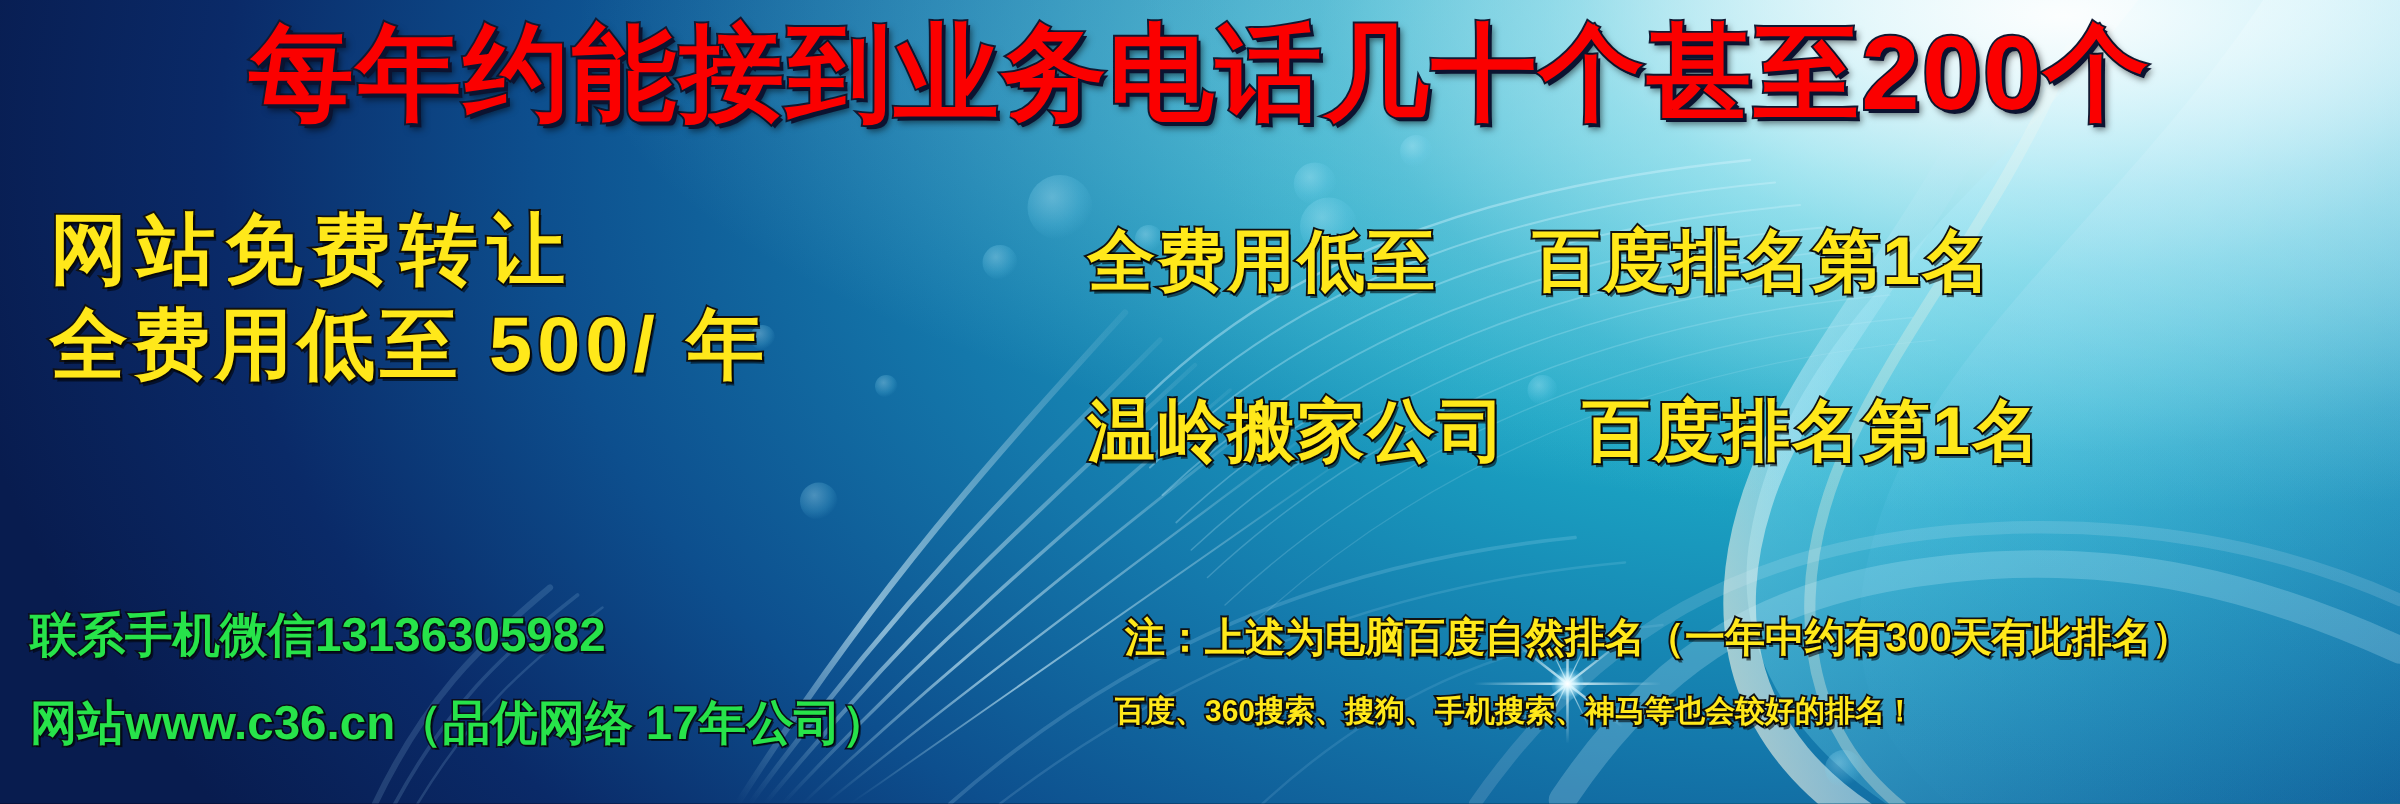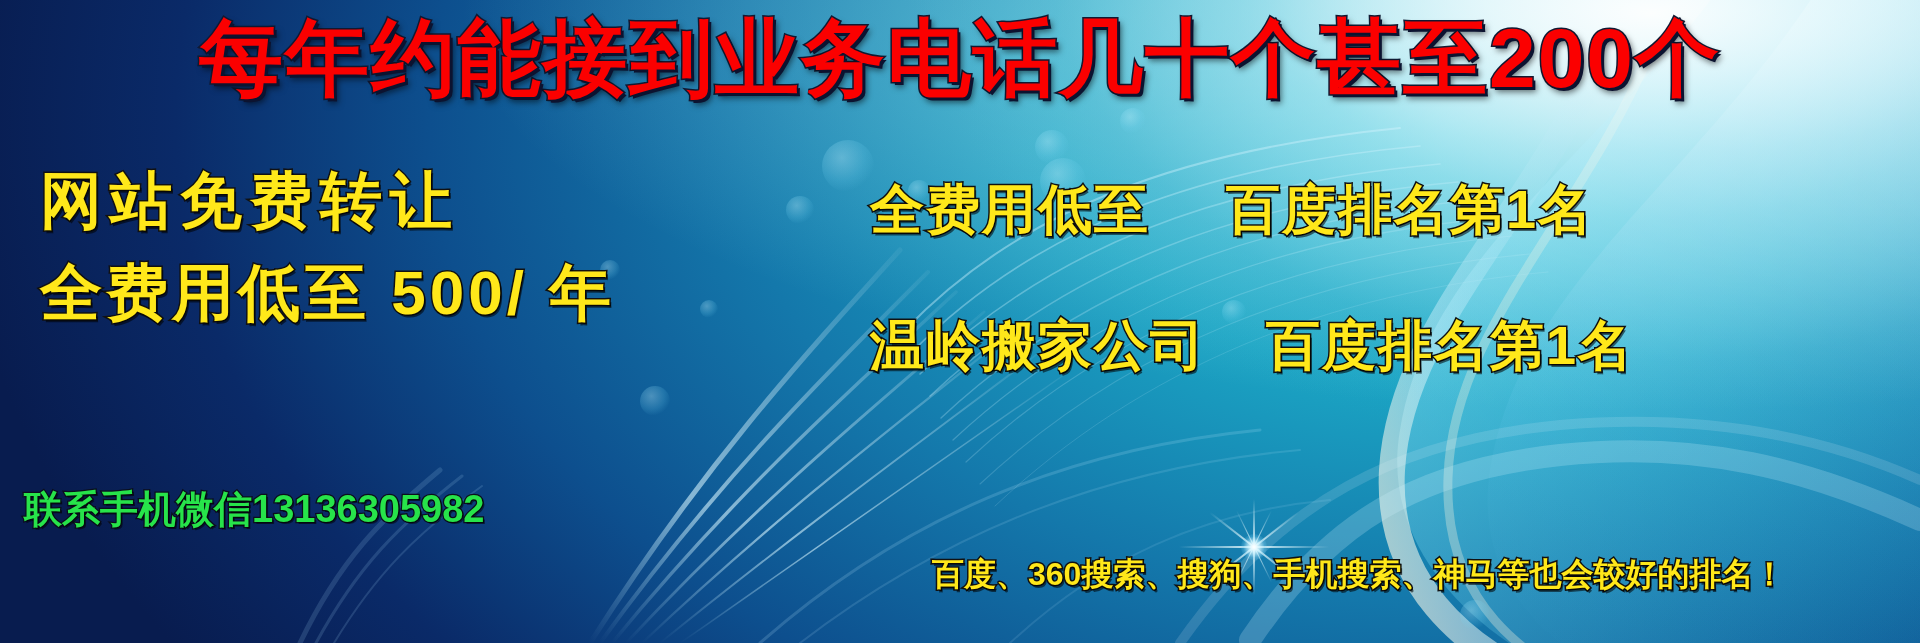--- a/index.html
+++ b/index.html
@@ -100,30 +100,30 @@
     text-shadow: 2px 3px 0 rgba(0,0,0,0.55);
   }
   .green {
     color: #27e34a;
     -webkit-text-stroke: 2.5px #0b0f1c;
     paint-order: stroke fill;
     text-shadow: 2px 2px 0 rgba(0,0,0,0.5);
   }
 
   .left-1 { left: 40px;  top: 170px; font-size: 62px; letter-spacing: 8px; }
-  .left-2 { left: 40px;  top: 262px; font-size: 62px; letter-spacing: 4px; }
+  .left-2 { left: 40px;  top: 246px; font-size: 62px; letter-spacing: 4px; }
 
   .right-1 { left: 870px; top: 182px; font-size: 54px; letter-spacing: 2px; }
   .right-2 { left: 870px; top: 282px; font-size: 54px; letter-spacing: 2px; margin-top: 36px; }
 
   .contact-1 { left: 24px; top: 490px; font-size: 38px; letter-spacing: 0px; text-align: center; }
   .contact-2 { left: 24px; top: 560px; font-size: 38px; letter-spacing: 0px; }
 
   .note-1 { left: 900px; top: 494px; font-size: 32px; letter-spacing: 0px; }
-  .note-2 { left: 932px; top: 558px; font-size: 32px; letter-spacing: 0px; }
+  .note-2 { left: 892px; top: 558px; font-size: 24px; letter-spacing: 0px; }
 
   .gap { display: inline-block; width: 42px; }
   .gap-sm { display: inline-block; width: 26px; }
 </style>
 </head>
 <body>
 
 <div id="banner">
 
   <div class="bg-art">
@@ -236,16 +236,18 @@
     <span class="gap"></span>
     <span>百度排名第1名</span>
   </div>
   <div class="txt yellow right-2">
     <span>温岭搬家公司</span>
     <span class="gap-sm"></span>
     <span>百度排名第1名</span>
   </div>
 
   <div class="txt green contact-1">联系手机微信13136305982</div>
-
+  <div class="txt green contact-2">网站www.c36.cn（品优网络 17年公司）</div>
+
+  <div class="txt yellow note-1">注：上述为电脑百度自然排名（一年中约有300天有此排名）</div>
   <div class="txt yellow note-2">百度、360搜索、搜狗、手机搜索、神马等也会较好的排名！</div>
 
 </div>
 
 </body></html>

